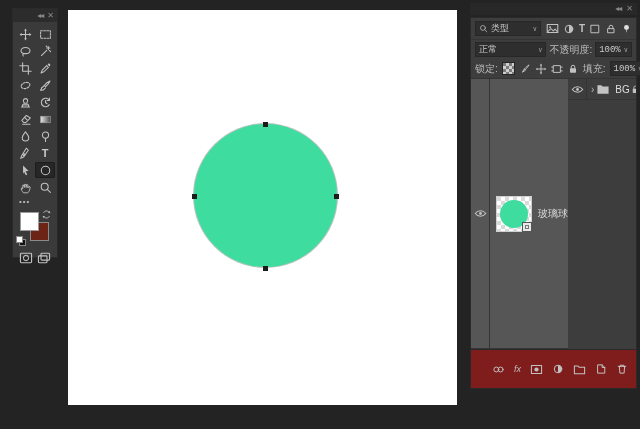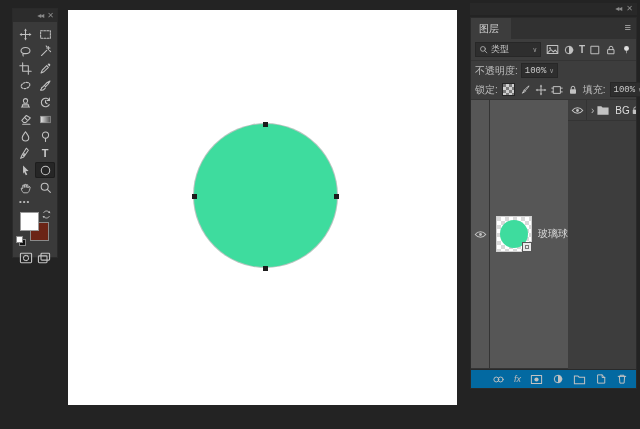--- a/index.html
+++ b/index.html
@@ -69,21 +69,21 @@
     background:#fff;
     background-image:conic-gradient(#ffffff 0 25%,#d9d9d9 0 50%,#ffffff 0 75%,#d9d9d9 0);
     background-size:8px 8px;}
   .thumb-circle{position:absolute;left:3px;top:3px;width:28px;height:28px;border-radius:50%;background:#3edc9e;}
   .thumb-badge{position:absolute;right:-1px;bottom:-1px;width:10px;height:10px;background:#e9e9e9;border:1px solid #555;box-sizing:border-box;}
   .thumb-badge::after{content:"";position:absolute;left:2px;top:2px;right:2px;bottom:2px;border:1px solid #777;}
   .layer-name{color:#dedede;font-size:10px;}
   .group-row{height:20px;}
   .disclosure{color:#b5b5b5;font-size:10px;margin:0 2px 0 4px;}
   .lock-right{margin-left:auto;margin-right:8px;}
-  .panel-footer{height:18px;background:#0369a1;border-top:1px solid #2a2a2a;display:flex;align-items:center;justify-content:flex-end;gap:9px;padding:0 8px;flex:none;margin-top:auto;}
+  .panel-footer{height:18px;background:#7f1d1d;border-top:1px solid #2a2a2a;display:flex;align-items:center;justify-content:flex-end;gap:9px;padding:10px 8px;flex:none;margin-top:auto;}
   .fx-label{color:#bdbdbd;font-size:9px;font-style:italic;line-height:1;}
   .chev{letter-spacing:-1px;}
 </style>
 </head>
 <body>
 
 <div class="toolbar">
   <div class="tb-header">
     <span class="chev">◂◂</span>
     <span>✕</span>
@@ -239,24 +239,20 @@
   <div class="anchor left"></div>
   <div class="anchor right"></div>
 </div>
 
 <div class="panel-wrap">
   <div class="pg-header">
     <span class="chev">◂◂</span>
     <span>✕</span>
   </div>
   <div class="panel">
-    <div class="tab-bar">
-      <div class="tab">图层</div>
-      <div class="panel-menu">≡</div>
-    </div>
 
     <div class="row filter-row">
       <div class="combo type-combo">
         <svg class="ico" width="9" height="9" viewBox="0 0 16 16">
             <circle cx="7" cy="7" r="4.3"></circle>
             <path d="M10.2 10.2 14 14"></path>
           </svg>
         <span>类型</span>
         <span class="caret">∨</span>
       </div>
@@ -279,20 +275,24 @@
             <path d="M5.5 7.5v-2a2.5 2.5 0 0 1 5 0v2"></path>
           </svg>
         <svg width="11" height="11" viewBox="0 0 16 16">
             <circle cx="8" cy="6.5" r="3.6" fill="#e0e0e0"></circle>
             <path d="M8 10v3.5" stroke="#9a9a9a" stroke-width="1.4"></path>
           </svg>
       </div>
     </div>
 
     <div class="row blend-row">
+      <div class="combo blend-combo">
+        <span>正常</span>
+        <span class="caret">∨</span>
+      </div>
       <span class="plabel">不透明度:</span>
       <div class="combo val-combo">
         <span>100%</span>
         <span class="caret">∨</span>
       </div>
     </div>
 
     <div class="row lock-row">
       <span class="plabel">锁定:</span>
       <div class="lock-icons">

